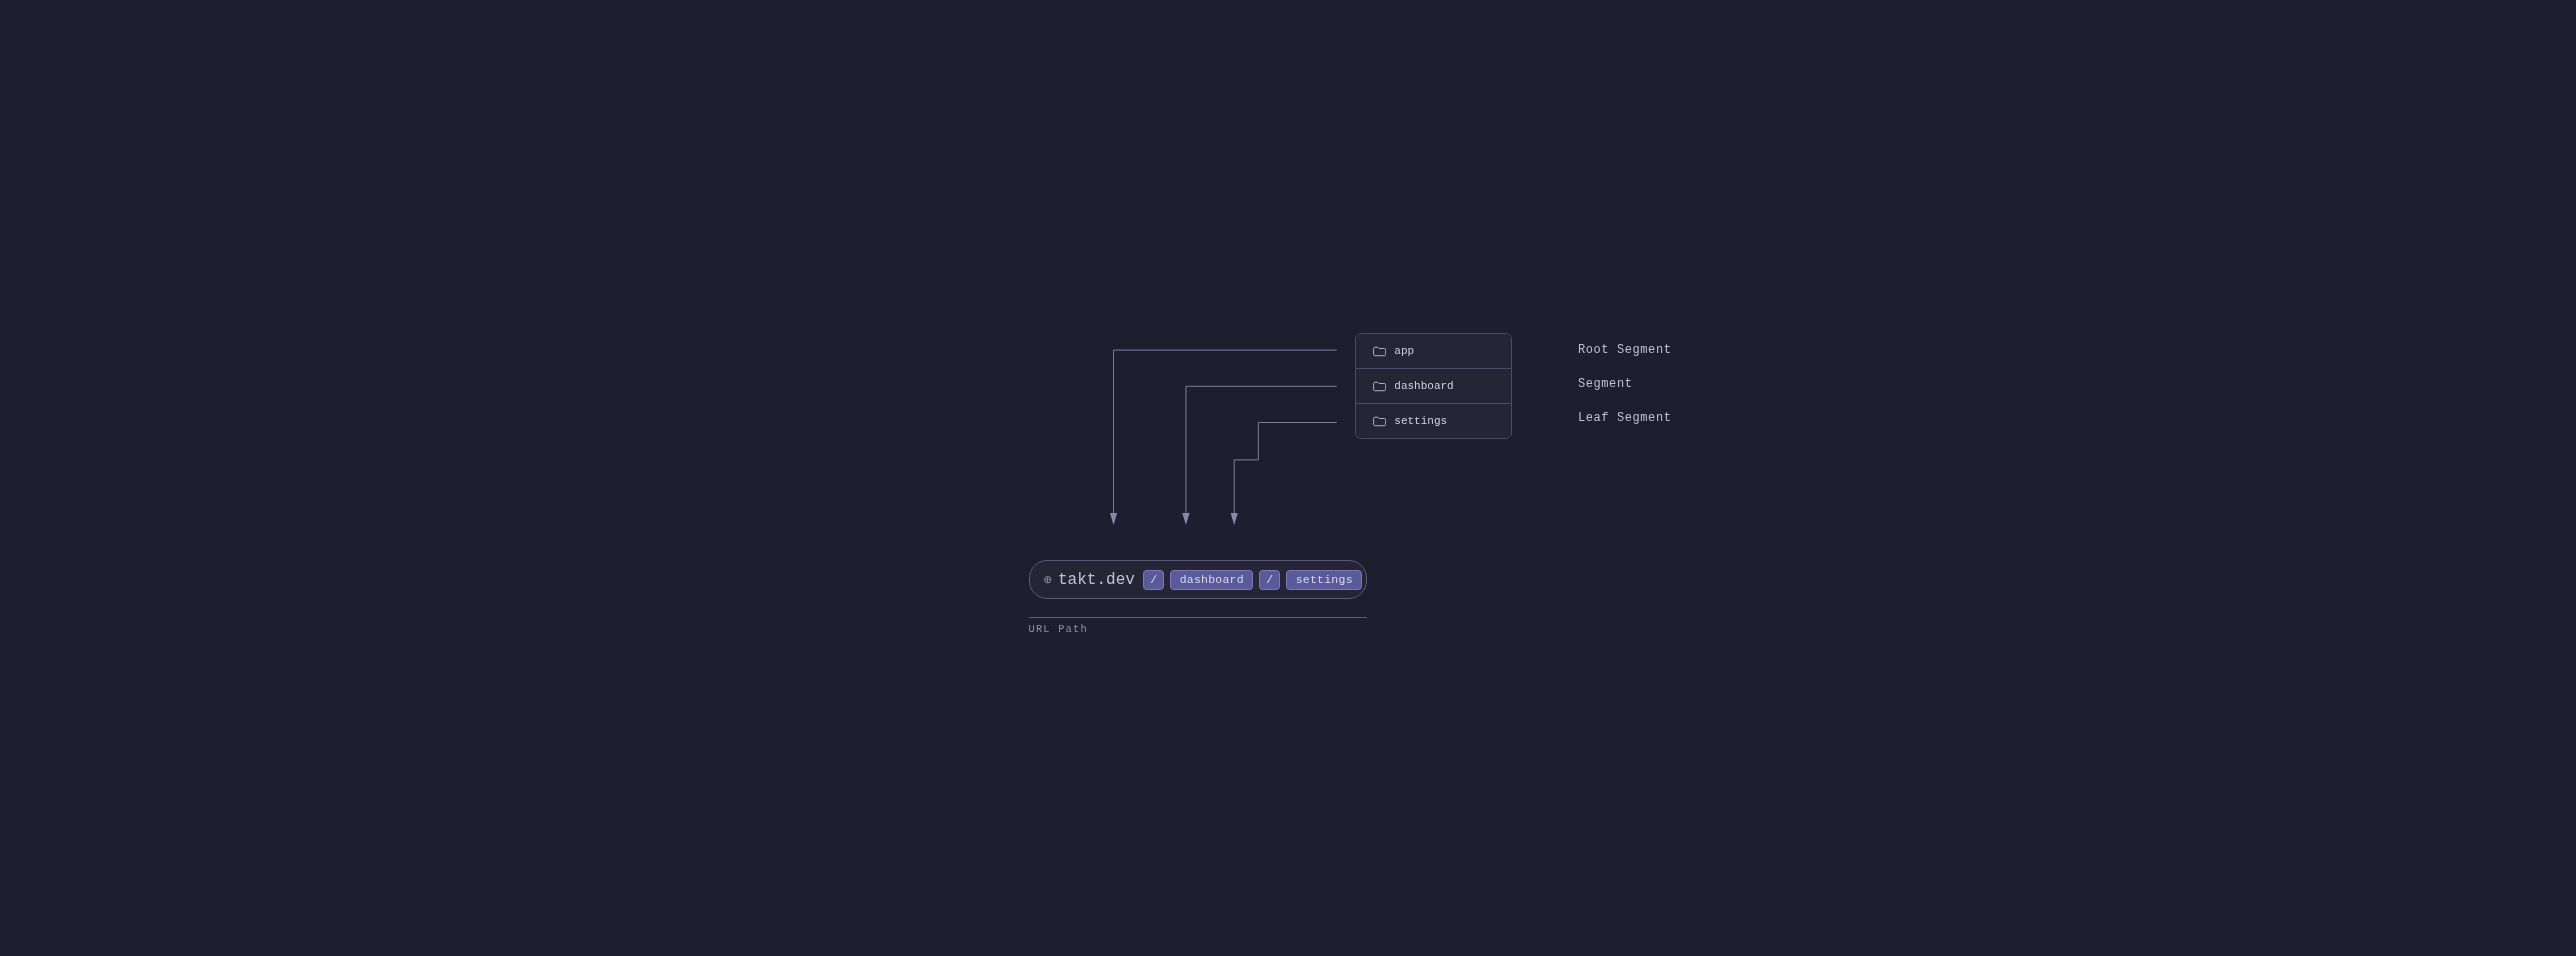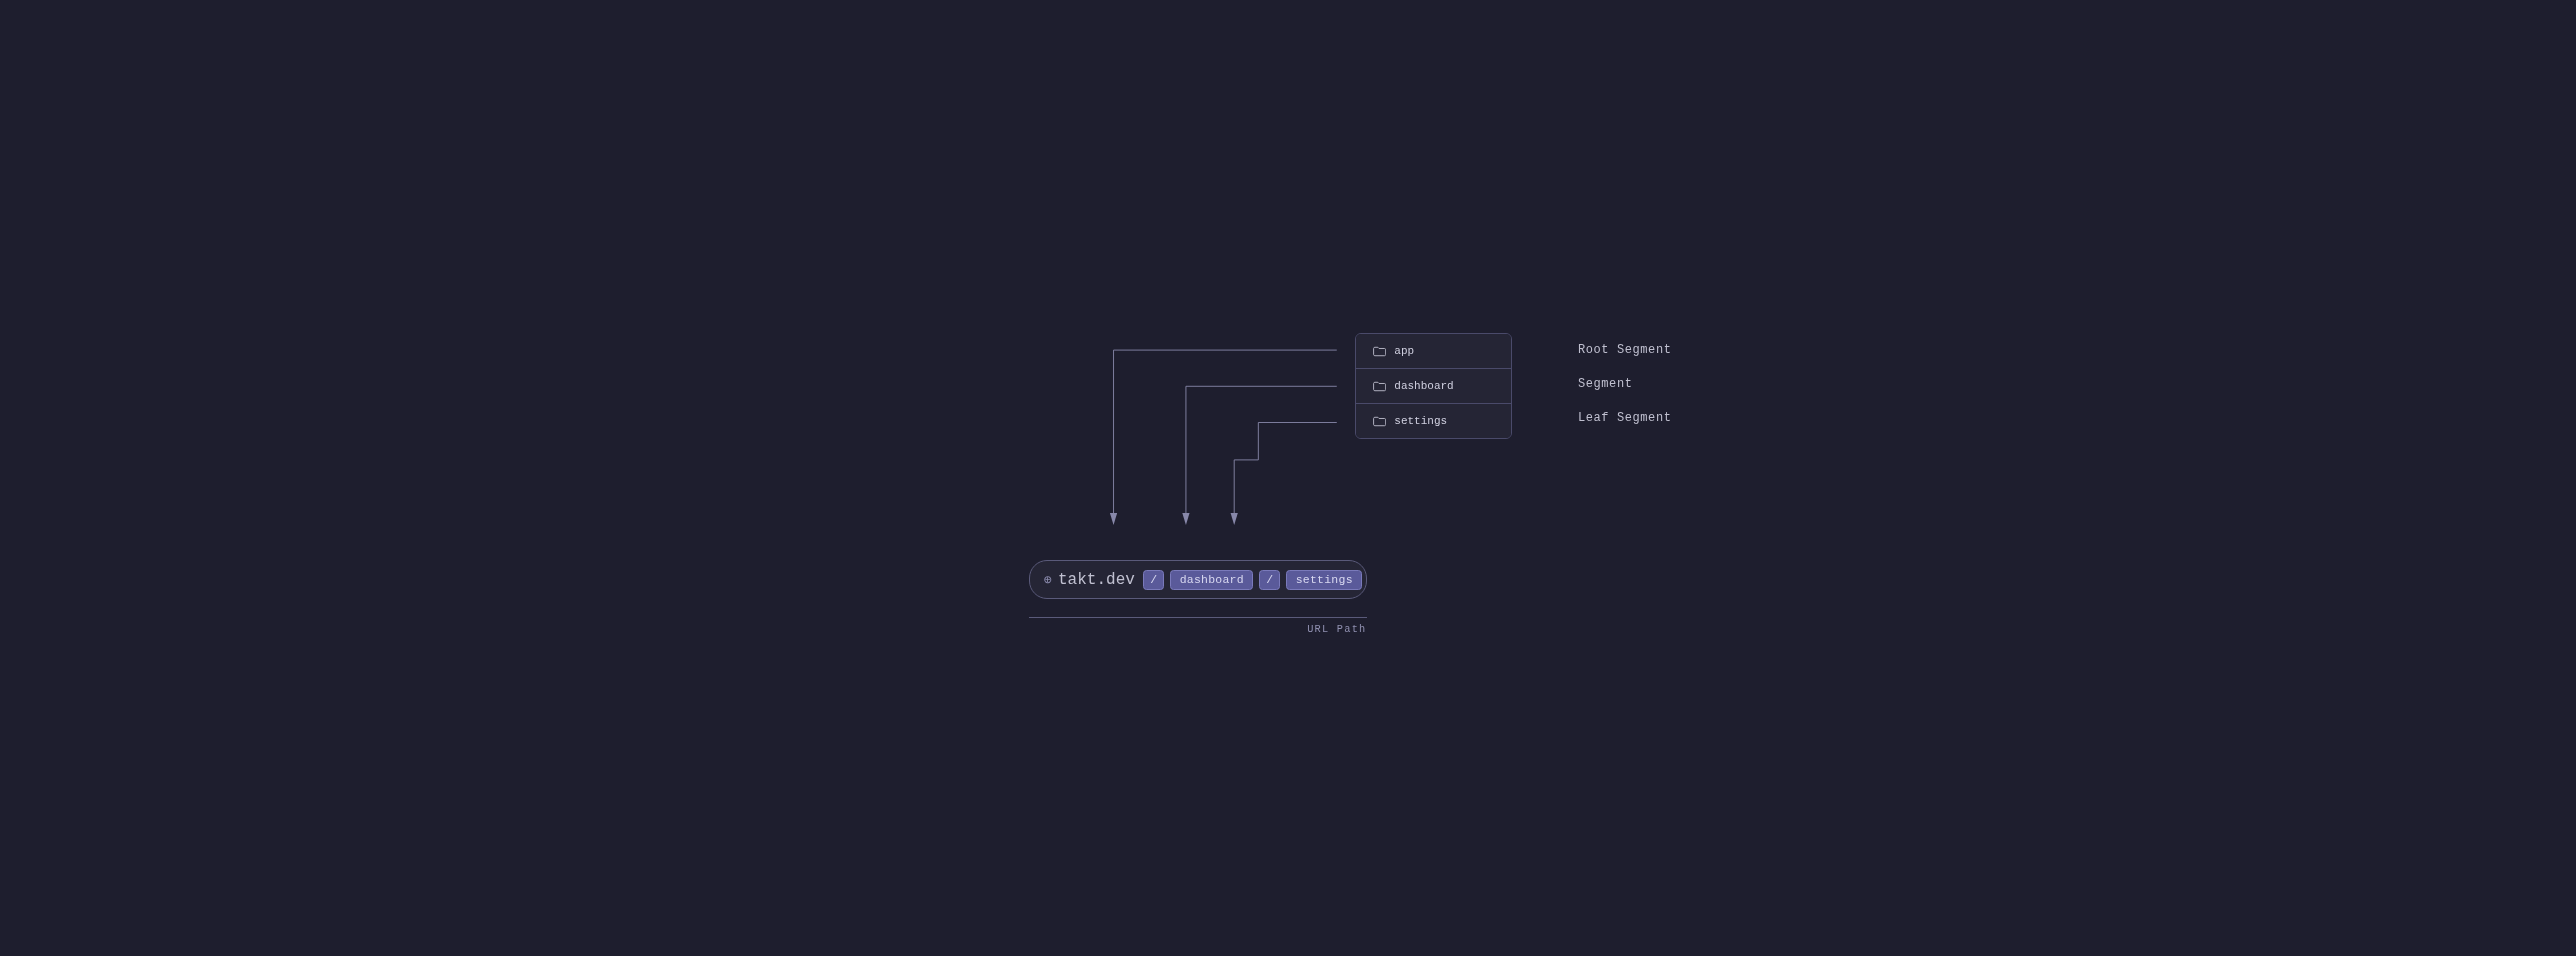--- a/index.html
+++ b/index.html
@@ -133,21 +133,21 @@
     }
 
     
     .url-path-label-wrapper {
       position: absolute;
       bottom: 0px;
       left: 12px;
       width: 338px;
       display: flex;
       flex-direction: column;
-      align-items: flex-end;
+      align-items: flex-start;
     }
 
     .url-path-line {
       width: 338px;
       height: 0.9px;
       background-color: #5a5a7a;
     }
 
     .url-path-label {
       color: #9090b0;

